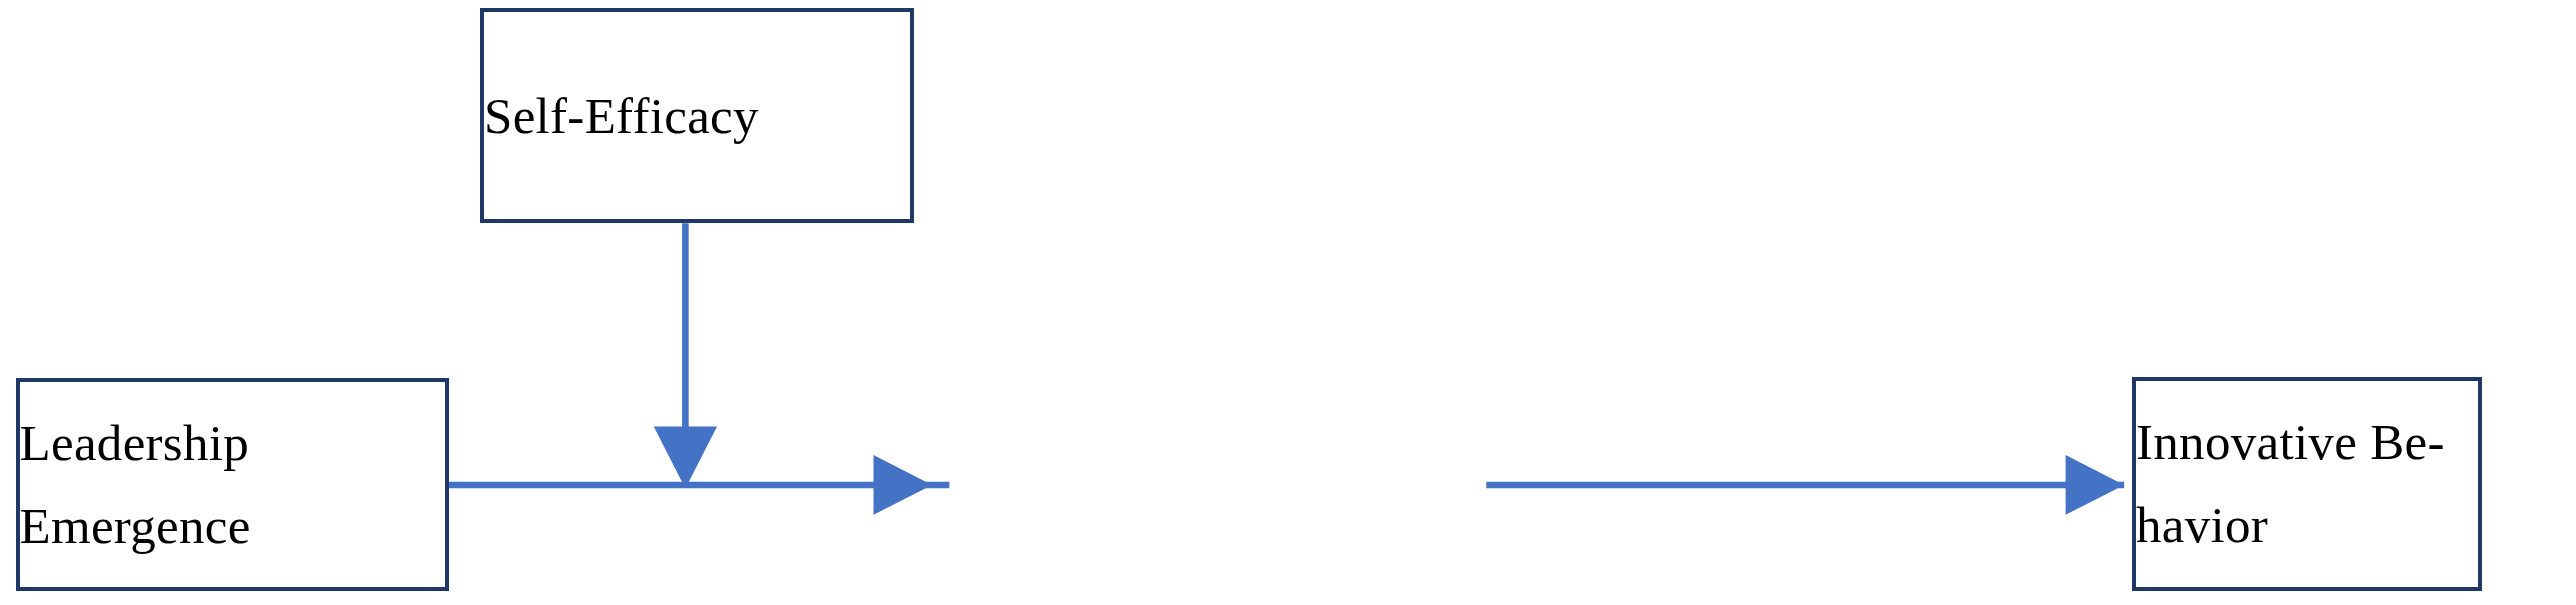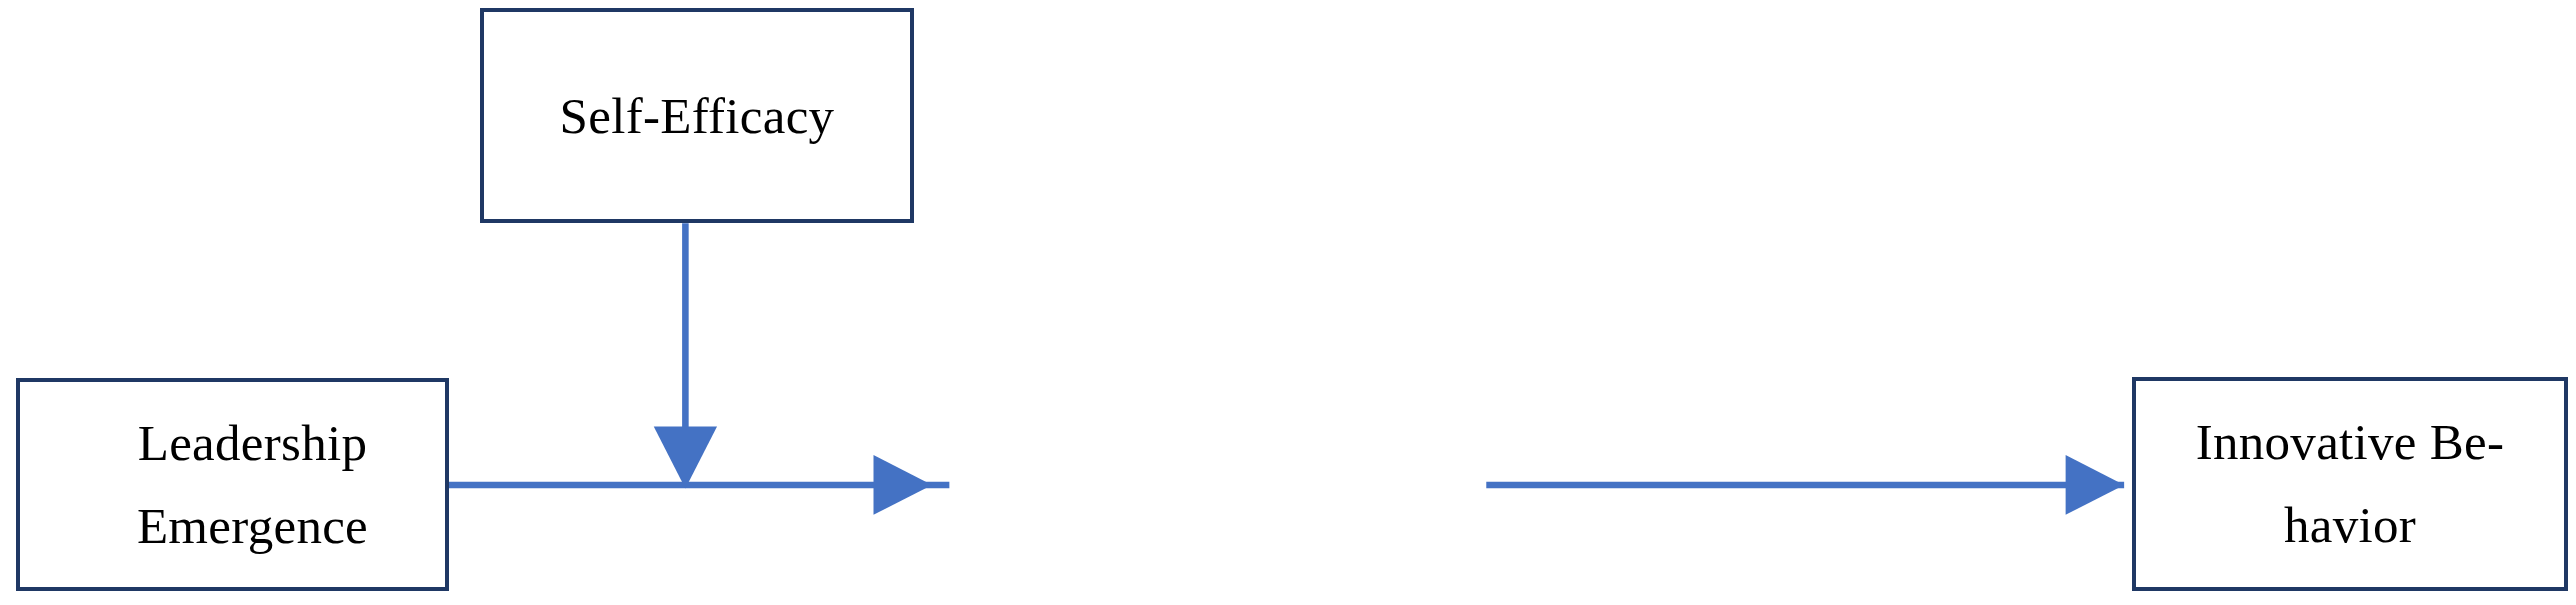--- a/index.html
+++ b/index.html
@@ -25,21 +25,20 @@
     pointer-events: none;
   }
   .node {
     position: absolute;
     box-sizing: border-box;
     background: #ffffff;
     border-style: solid;
     display: flex;
     align-items: center;
     justify-content: center;
-    text-align: center;
   }
   .node-label {
     color: #000000;
     font-weight: 400;
     letter-spacing: 0.3px;
     white-space: pre-line;
     display: block;
     width: 100%;
   }
   
@@ -50,21 +49,21 @@
   #node-leadership-emergence {
     left: 15.5px;   top: 378px;
     width: 433px; height: 213px;
   }
   #node-sense-of-power {
     left: 949px; top: 376px;
     width: 537px; height: 215px;
   }
   #node-innovative-behavior {
     left: 2132px; top: 377px;
-    width: 436px; height: 214px; font-family: Liberation Serif, serif;
+    width: 350px; height: 214px; font-family: Liberation Serif, serif;
   }
   #node-self-efficacy .node-label,
   #node-sense-of-power .node-label {
     font-size: 51px;
     line-height: 1.1;
   }
   #node-leadership-emergence .node-label,
   #node-innovative-behavior .node-label {
     font-size: 51px;
     line-height: 1.62;
@@ -88,21 +87,21 @@
     <g>
       <line x1="1147" y1="374" x2="1147" y2="762" stroke="#4472C4" stroke-width="11"></line>
       <polygon points="1147,818 1094,714 1200,714" fill="#4472C4"></polygon>
     </g>
   </svg>
 
   <div class="node" id="node-self-efficacy" style="border-width:4.2px; border-color:#1F3864;">
     <span class="node-label">Self-Efficacy</span>
   </div>
 
-  <div class="node" id="node-leadership-emergence" style="border-width:4.2px; border-color:#1F3864;padding-left:41px;">
+  <div class="node" id="node-leadership-emergence" style="border-width:4.2px; border-color:#1F3864;">
     <span class="node-label">Leadership
 Emergence</span>
   </div>
 
 
   <div class="node" id="node-innovative-behavior" style="border-width:4.2px; border-color:#1F3864;">
     <span class="node-label">Innovative Be-
 havior</span>
   </div>
 

